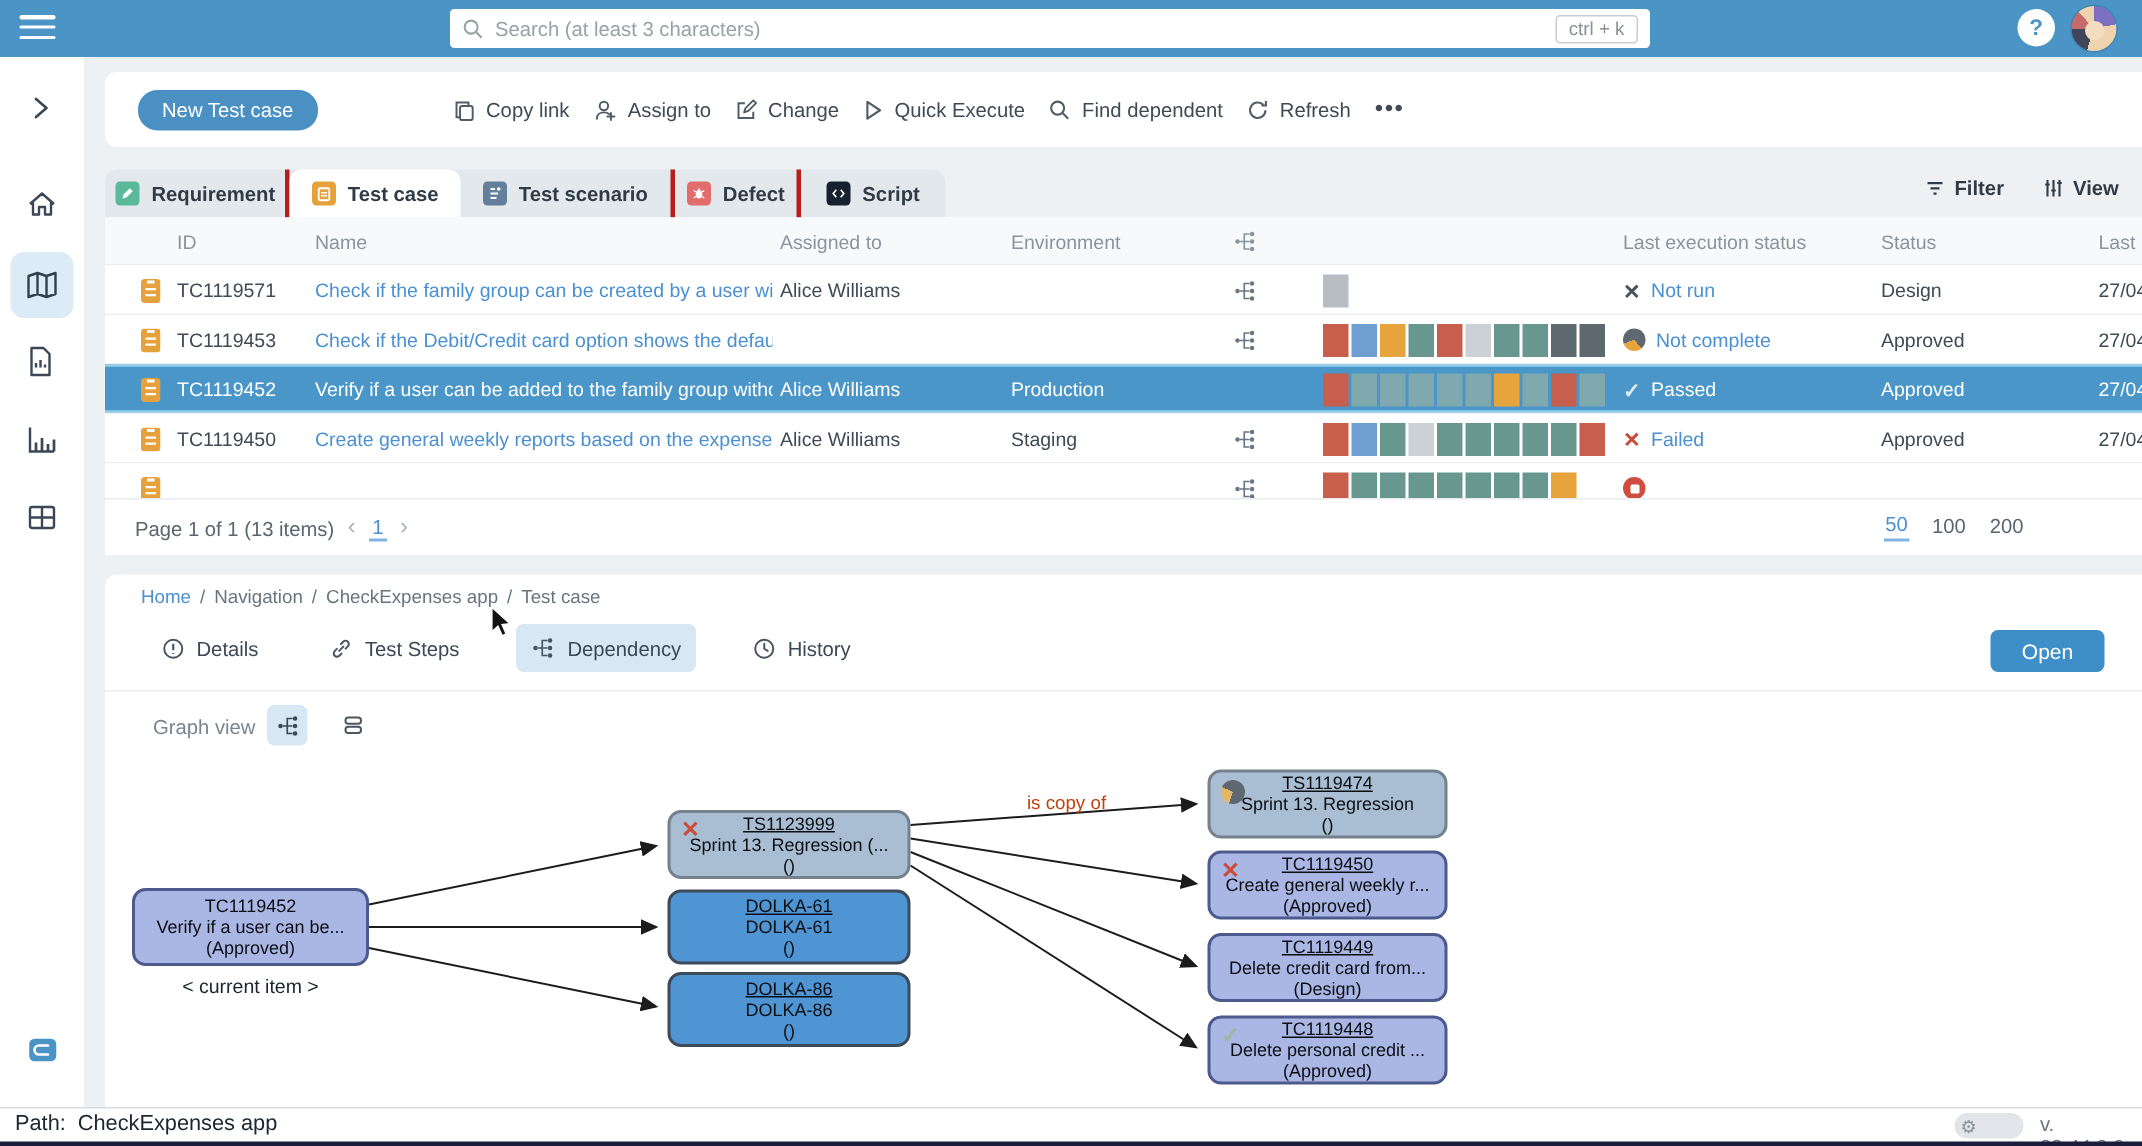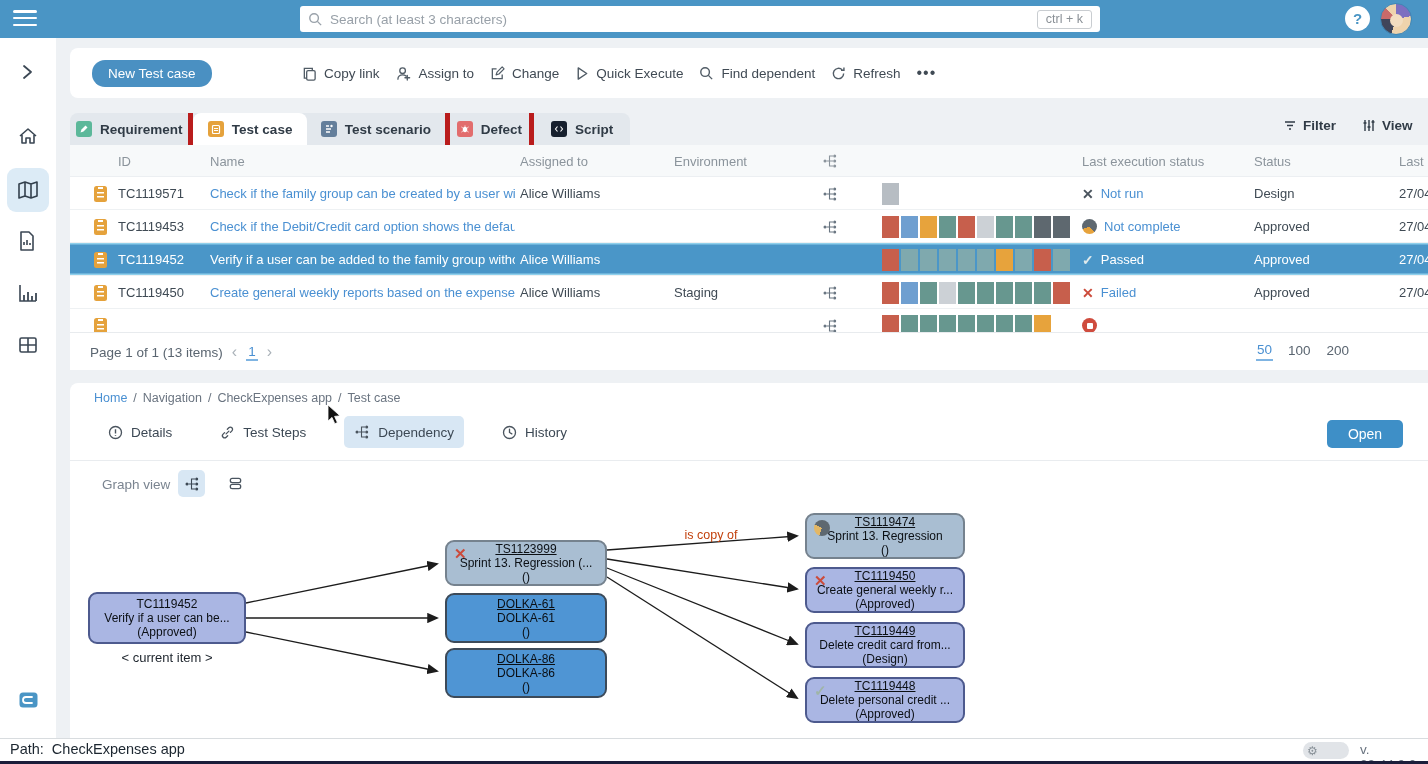--- a/index.html
+++ b/index.html
@@ -35,21 +35,21 @@
   .card { position:absolute; background:#fff; }
   .toolbar { left:14px; right:0; top:10px; height:50px; border-radius:8px 0 0 8px; }
   .btn-primary { position:absolute; left:22px; top:12px; height:27px; padding:0 16px; background:#4a90c2; color:#fff; font-size:13.5px; border:none; border-radius:13px; font-family:inherit; cursor:pointer; }
   .actions { position:absolute; left:232px; top:0; height:50px; display:flex; align-items:center; gap:16px; }
   .action { display:flex; align-items:center; gap:7px; font-size:13.5px; color:#404a54; cursor:pointer; white-space:nowrap; }
   .action svg { color:#515c66; }
   .more-dots { font-size:16px; letter-spacing:1px; color:#404a54; cursor:pointer; }
 
   
   .etabs { position:absolute; left:14px; top:75px; width:560px; height:32px; background:#e3e8ed; border-radius:8px 8px 0 0; display:flex; }
-  .etab { display:flex; align-items:center; justify-content:center; gap:8px; font-size:13.5px; font-weight:bold; color:#303b46; cursor:pointer; border-right:5px solid #b91c1c; }
+  .etab { display:flex; align-items:center; justify-content:center; gap:8px; font-size:13.5px; font-weight:bold; color:#303b46; cursor:pointer; border-right:3px solid #b91c1c; }
   .etab:last-child { border-right:none; }
   .etab.active { background:#fff; border-radius:8px 8px 0 0; border-right:none; }
   .etab-ic { width:16px; height:16px; border-radius:3px; display:flex; align-items:center; justify-content:center; }
   .listctl { position:absolute; top:80px; display:flex; align-items:center; gap:6px; font-size:13.5px; font-weight:bold; color:#303b46; cursor:pointer; }
 
   
   .tablewrap { left:14px; right:0; top:107px; height:187px; overflow:hidden; }
   .thead { position:absolute; left:0; right:0; top:0; height:32px; background:#f7f9fa; border-bottom:1px solid #eceff2; }
   .thead .cell { color:#8b949c; font-size:13px; height:32px; }
   .trow { position:absolute; left:0; right:0; height:33px; border-bottom:1px solid #eef1f3; background:#fff; cursor:pointer; }
@@ -369,20 +369,21 @@
       <span class="cell c-date">27/04/20</span>
     </div>
 
     <div class="trow selected" style="top:98px">
       <span class="cell c-icon">
           <span class="tc-icon"></span>
         </span>
       <span class="cell c-id">TC1119452</span>
       <a class="cell c-name link">Verify if a user can be added to the family group witho...</a>
       <span class="cell c-assigned">Alice Williams</span>
+      <span class="cell c-env">Production</span>
       <span class="cell c-trend">
           <span class="sq" style="background: rgb(199, 95, 76);"></span>
           <span class="sq" style="background: rgb(127, 169, 174);"></span>
           <span class="sq" style="background: rgb(127, 169, 174);"></span>
           <span class="sq" style="background: rgb(127, 169, 174);"></span>
           <span class="sq" style="background: rgb(127, 169, 174);"></span>
           <span class="sq" style="background: rgb(127, 169, 174);"></span>
           <span class="sq" style="background: rgb(231, 163, 60);"></span>
           <span class="sq" style="background: rgb(127, 169, 174);"></span>
           <span class="sq" style="background: rgb(199, 95, 76);"></span>

